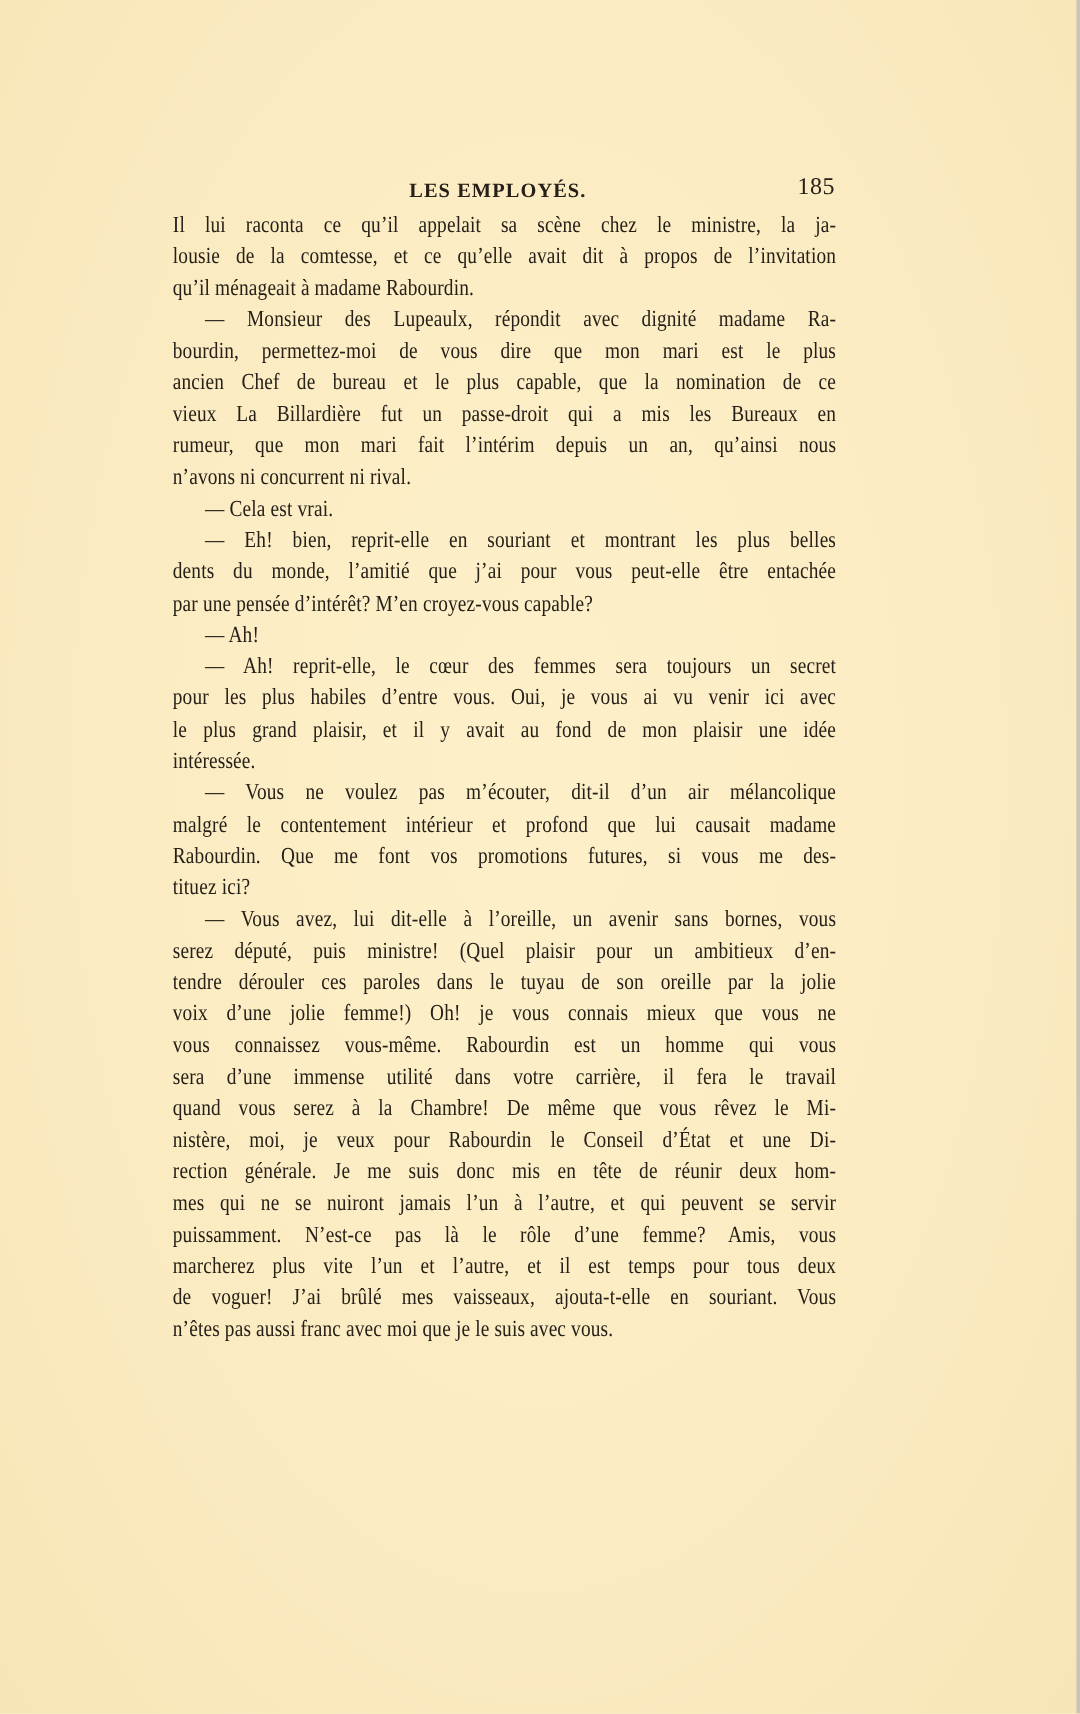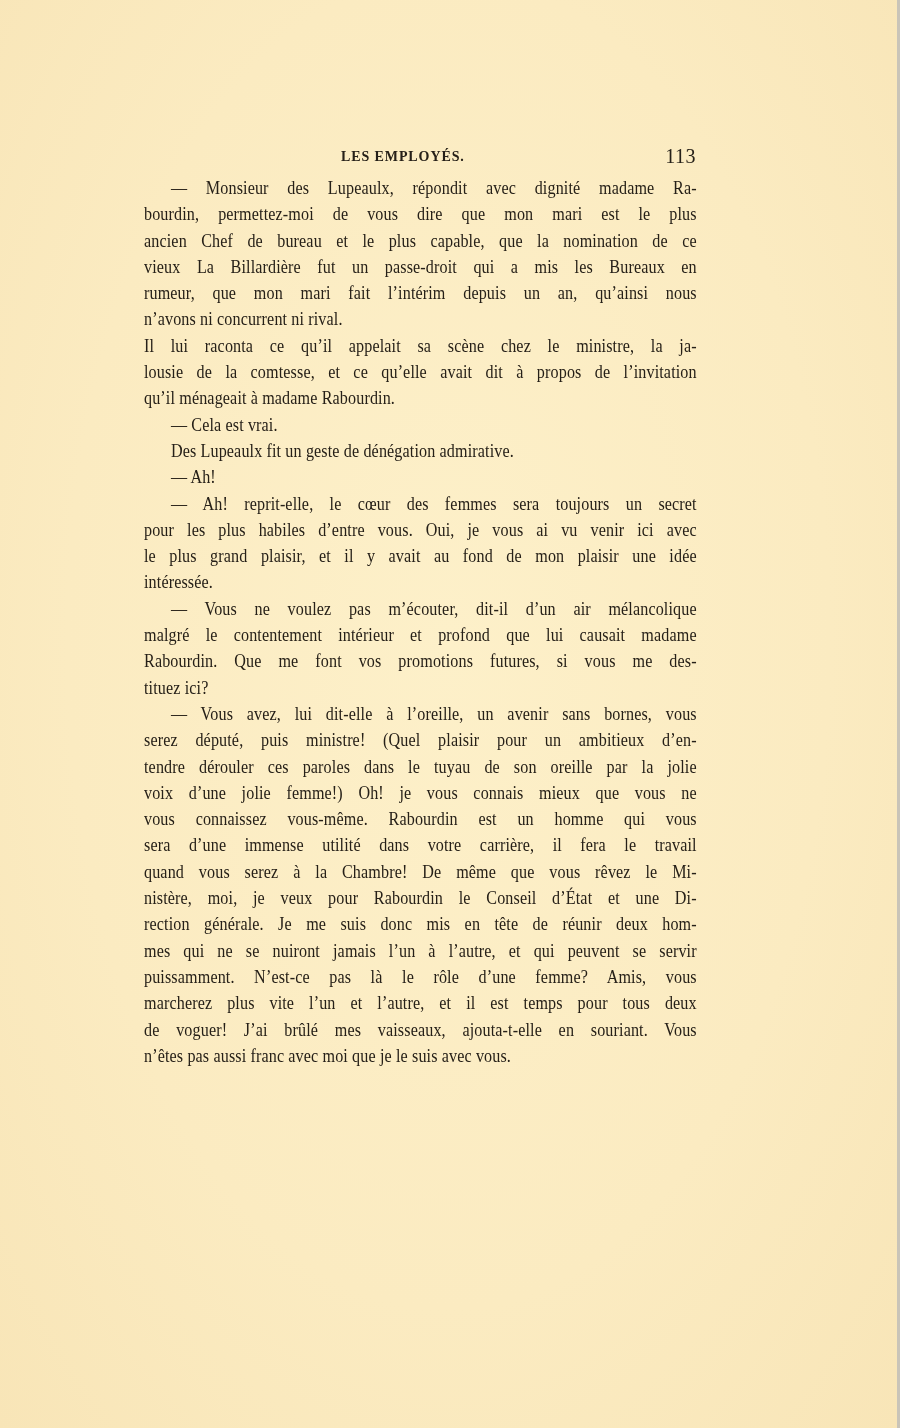--- a/index.html
+++ b/index.html
@@ -29,21 +29,21 @@
       left: 140px;
       width: 556px;
       height: 22px;
     }
     .running-title {
       position: absolute;
       left: 201px;
       top: 2px;
       font-family: "Liberation Serif", serif;
       font-weight: bold;
-      font-size: 14px;
+      font-size: 17px;
       letter-spacing: 0.9px;
     }
     .page-number {
       position: absolute;
       right: 0px;
       top: -2px;
       font-family: "Liberation Serif", serif;
       font-size: 20px;
       letter-spacing: 0.5px;
     }
@@ -74,41 +74,43 @@
       padding-left: 32px;
       width: 626px;
     }
   </style>
 </head>
 <body>
 
 <div class="page">
   <div class="header">
     <span class="running-title">LES EMPLOYÉS.</span>
-    <span class="page-number">113</span>
+    <span class="page-number">185</span>
   </div>
   <div class="text-block" id="text-block">
+      <div>
+        <span class="line">Il lui raconta ce qu’il appelait sa scène chez le ministre, la ja-</span>
+        <span class="line">lousie de la comtesse, et ce qu’elle avait dit à propos de l’invitation</span>
+        <span class="line last">qu’il ménageait à madame Rabourdin.</span>
+      </div>
       <div>
         <span class="line indent">— Monsieur des Lupeaulx, répondit avec dignité madame Ra-</span>
         <span class="line">bourdin, permettez-moi de vous dire que mon mari est le plus</span>
         <span class="line">ancien Chef de bureau et le plus capable, que la nomination de ce</span>
         <span class="line">vieux La Billardière fut un passe-droit qui a mis les Bureaux en</span>
         <span class="line">rumeur, que mon mari fait l’intérim depuis un an, qu’ainsi nous</span>
         <span class="line last">n’avons ni concurrent ni rival.</span>
       </div>
       <div>
-        <span class="line">Il lui raconta ce qu’il appelait sa scène chez le ministre, la ja-</span>
-        <span class="line">lousie de la comtesse, et ce qu’elle avait dit à propos de l’invitation</span>
-        <span class="line last">qu’il ménageait à madame Rabourdin.</span>
-      </div>
-      <div>
         <span class="line indent last">— Cela est vrai.</span>
       </div>
       <div>
-        <span class="line indent last">Des Lupeaulx fit un geste de dénégation admirative.</span>
+        <span class="line indent">— Eh! bien, reprit-elle en souriant et montrant les plus belles</span>
+        <span class="line">dents du monde, l’amitié que j’ai pour vous peut-elle être entachée</span>
+        <span class="line last">par une pensée d’intérêt? M’en croyez-vous capable?</span>
       </div>
       <div>
         <span class="line indent last">— Ah!</span>
       </div>
       <div>
         <span class="line indent">— Ah! reprit-elle, le cœur des femmes sera toujours un secret</span>
         <span class="line">pour les plus habiles d’entre vous. Oui, je vous ai vu venir ici avec</span>
         <span class="line">le plus grand plaisir, et il y avait au fond de mon plaisir une idée</span>
         <span class="line last">intéressée.</span>
       </div>

